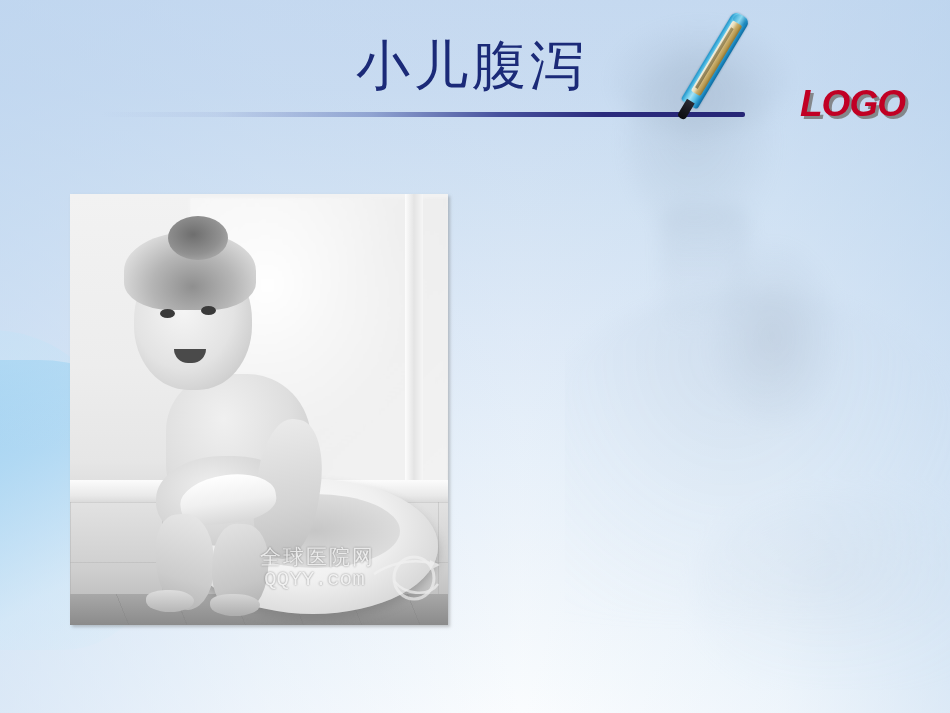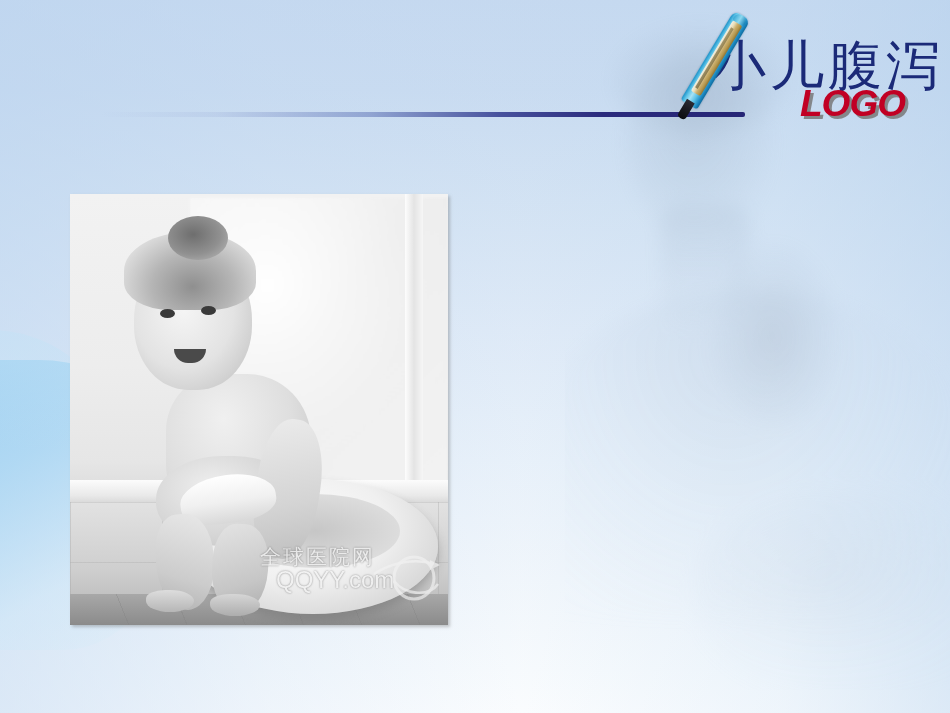--- a/index.html
+++ b/index.html
@@ -136,21 +136,21 @@
     border-radius: 0 70% 0 0;
     pointer-events: none;
   }
 
   
   .title {
     position: absolute;
     left: 0;
     top: 36px;
     width: 944px;
-    text-align: right;
+    text-align: center;
     font-size: 54px;
     line-height: 60px;
     letter-spacing: 4px;
     color: #1b2a78;
     font-family: "Liberation Serif", "DejaVu Serif", serif;
     white-space: nowrap;
   }
 
   
   .divider {
@@ -442,27 +442,27 @@
     font-size: 21px;
     line-height: 23px;
     letter-spacing: 2px;
     color: #f0f0f0;
     text-shadow: 0 0 2px rgba(60,60,60,0.75);
     font-family: "Liberation Serif", "DejaVu Serif", serif;
     white-space: nowrap;
   }
   .watermark .wm-en {
     position: absolute;
-    left: 16px; top: 22px;
-    font-size: 24px;
+    left: 4px; top: 22px;
+    font-size: 21px;
     line-height: 24px;
     letter-spacing: 0px;
     color: #f2f2f2;
     text-shadow: 0 0 2px rgba(60,60,60,0.75);
-    font-family: Liberation Sans, sans-serif;
+    font-family: Liberation Mono, monospace;
     white-space: nowrap;
   }
   .watermark .wm-globe {
     position: absolute;
     left: 110px; top: 2px;
     width: 74px; height: 56px;
   }
 
   
   .body-text {

